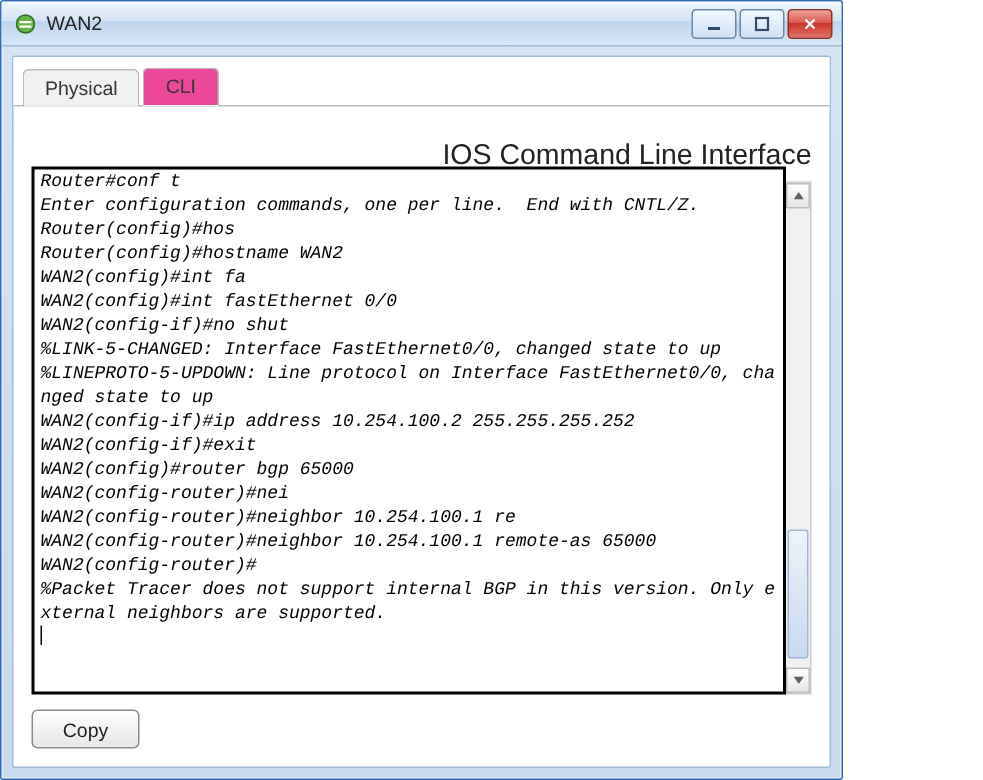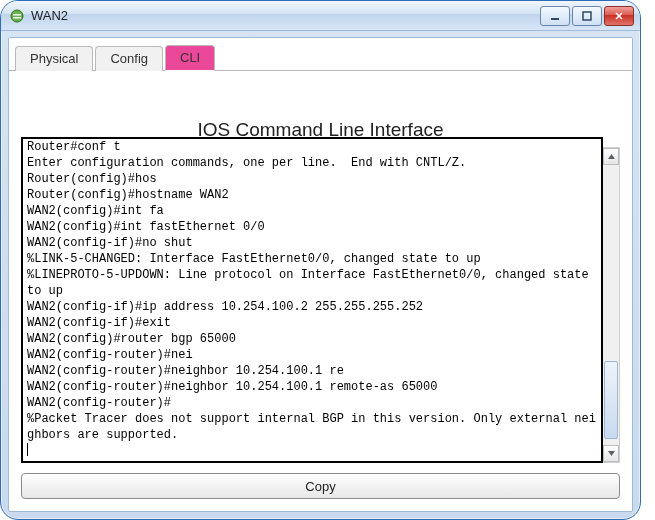--- a/index.html
+++ b/index.html
@@ -1,22 +1,22 @@
 <!DOCTYPE html>
 <html><head>
 <meta charset="utf-8">
 <style>
   * { box-sizing: border-box; }
   html, body { margin: 0; padding: 0; font-family: "Segoe UI", Tahoma, sans-serif; }
   body { background: #fff; }
 
   .window {
-    width: 641px; height: 520px;
+    width: 562px; height: 520px;
     border: 1px solid #2e6bb8;
-    border-radius: 18px;
+    border-radius: 2px;
     overflow: hidden;
     background: linear-gradient(#d7e4f2, #c9d9ee);
     position: relative;
     box-shadow: 0 0 0 1px rgba(255,255,255,0.5) inset;
   }
 
   .titlebar {
     height: 30px;
     background: linear-gradient(#f0f6fc, #d4e3f4 45%, #bfd4ed 46%, #d7e6f5);
     border-bottom: 1px solid #9fb9d9;
@@ -43,21 +43,21 @@
     background: linear-gradient(#f2a09a, #d9594f 45%, #c93126 46%, #e1736a);
     border-color: #8a2f27; color: #fff;
   }
   .win-btn svg { display:block; }
 
   .client {
     position: absolute; left: 7px; right: 7px; top: 36px; bottom: 7px;
     background: #fff;
     border: 1px solid #9fb9d9;
     border-radius: 2px;
-    display: flex; flex-direction: column; gap: 38px;
+    display: flex; flex-direction: column;
   }
 
   .tabs {
     display: flex; align-items: flex-end;
     padding: 6px 6px 0 6px;
     background: #fff;
     border-bottom: 1px solid #b9b9b9;
     height: 33px;
   }
   .tab {
@@ -80,43 +80,44 @@
     top: 1px;
   }
 
   .panel {
     flex: 1;
     display: flex; flex-direction: column;
     padding: 6px 12px 12px 12px;
   }
 
   .panel-title {
-    text-align: center;
+    text-align: right;
     font-size: 19px;
     color: #222;
-    margin: 4px 0 6px 0;
+    margin: 16px 0 6px 0;
   }
 
   .terminal-wrap {
     flex: 1;
     display: flex;
     border: none;
   }
   .terminal {
     flex: 1;
     border: 2px solid #000;
     background: #fff;
     font-family: "Courier New", monospace;
     font-size: 12px;
     line-height: 16px;
     color: #000;
     padding: 2px 4px;
     white-space: pre-wrap;
     word-break: break-all;
     overflow: hidden;
+    font-style: italic;
   }
   .scrollbar {
     width: 17px;
     background: #f0f0f0;
     border: 1px solid #cfcfcf;
     border-left: none;
     display: flex; flex-direction: column;
   }
   .sb-btn {
     height: 17px;
@@ -129,21 +130,20 @@
   .sb-thumb {
     position:absolute; left:1px; right:1px;
     top: 70%; height: 28%;
     background: linear-gradient(#eef3fa,#c9d9ee);
     border:1px solid #9cb6d6; border-radius:2px;
   }
 
   .btn-row {
     display:flex; justify-content:flex-start; gap:10px;
     margin-top: 10px;
-    flex-direction: column;
   }
   .btn {
     min-width: 72px; height: 26px;
     border: 1px solid #8a8a8a;
     border-radius: 4px;
     background: linear-gradient(#fefefe,#e7e7e7);
     font-size: 13px; color:#222;
     display:flex;align-items:center;justify-content:center;
     cursor: default;
   }
@@ -186,23 +186,20 @@
         </svg>
       </div>
     </div>
   </div>
 
   <div class="client">
 
     <div class="tabs">
       <div class="tab">
         <span>Physical</span>
-      </div>
-      <div class="tab">
-        <span>Config</span>
       </div>
       <div class="tab active">
         <span>CLI</span>
       </div>
     </div>
 
     <div class="panel">
       <div class="panel-title">IOS Command Line Interface</div>
 
       <div class="terminal-wrap">

